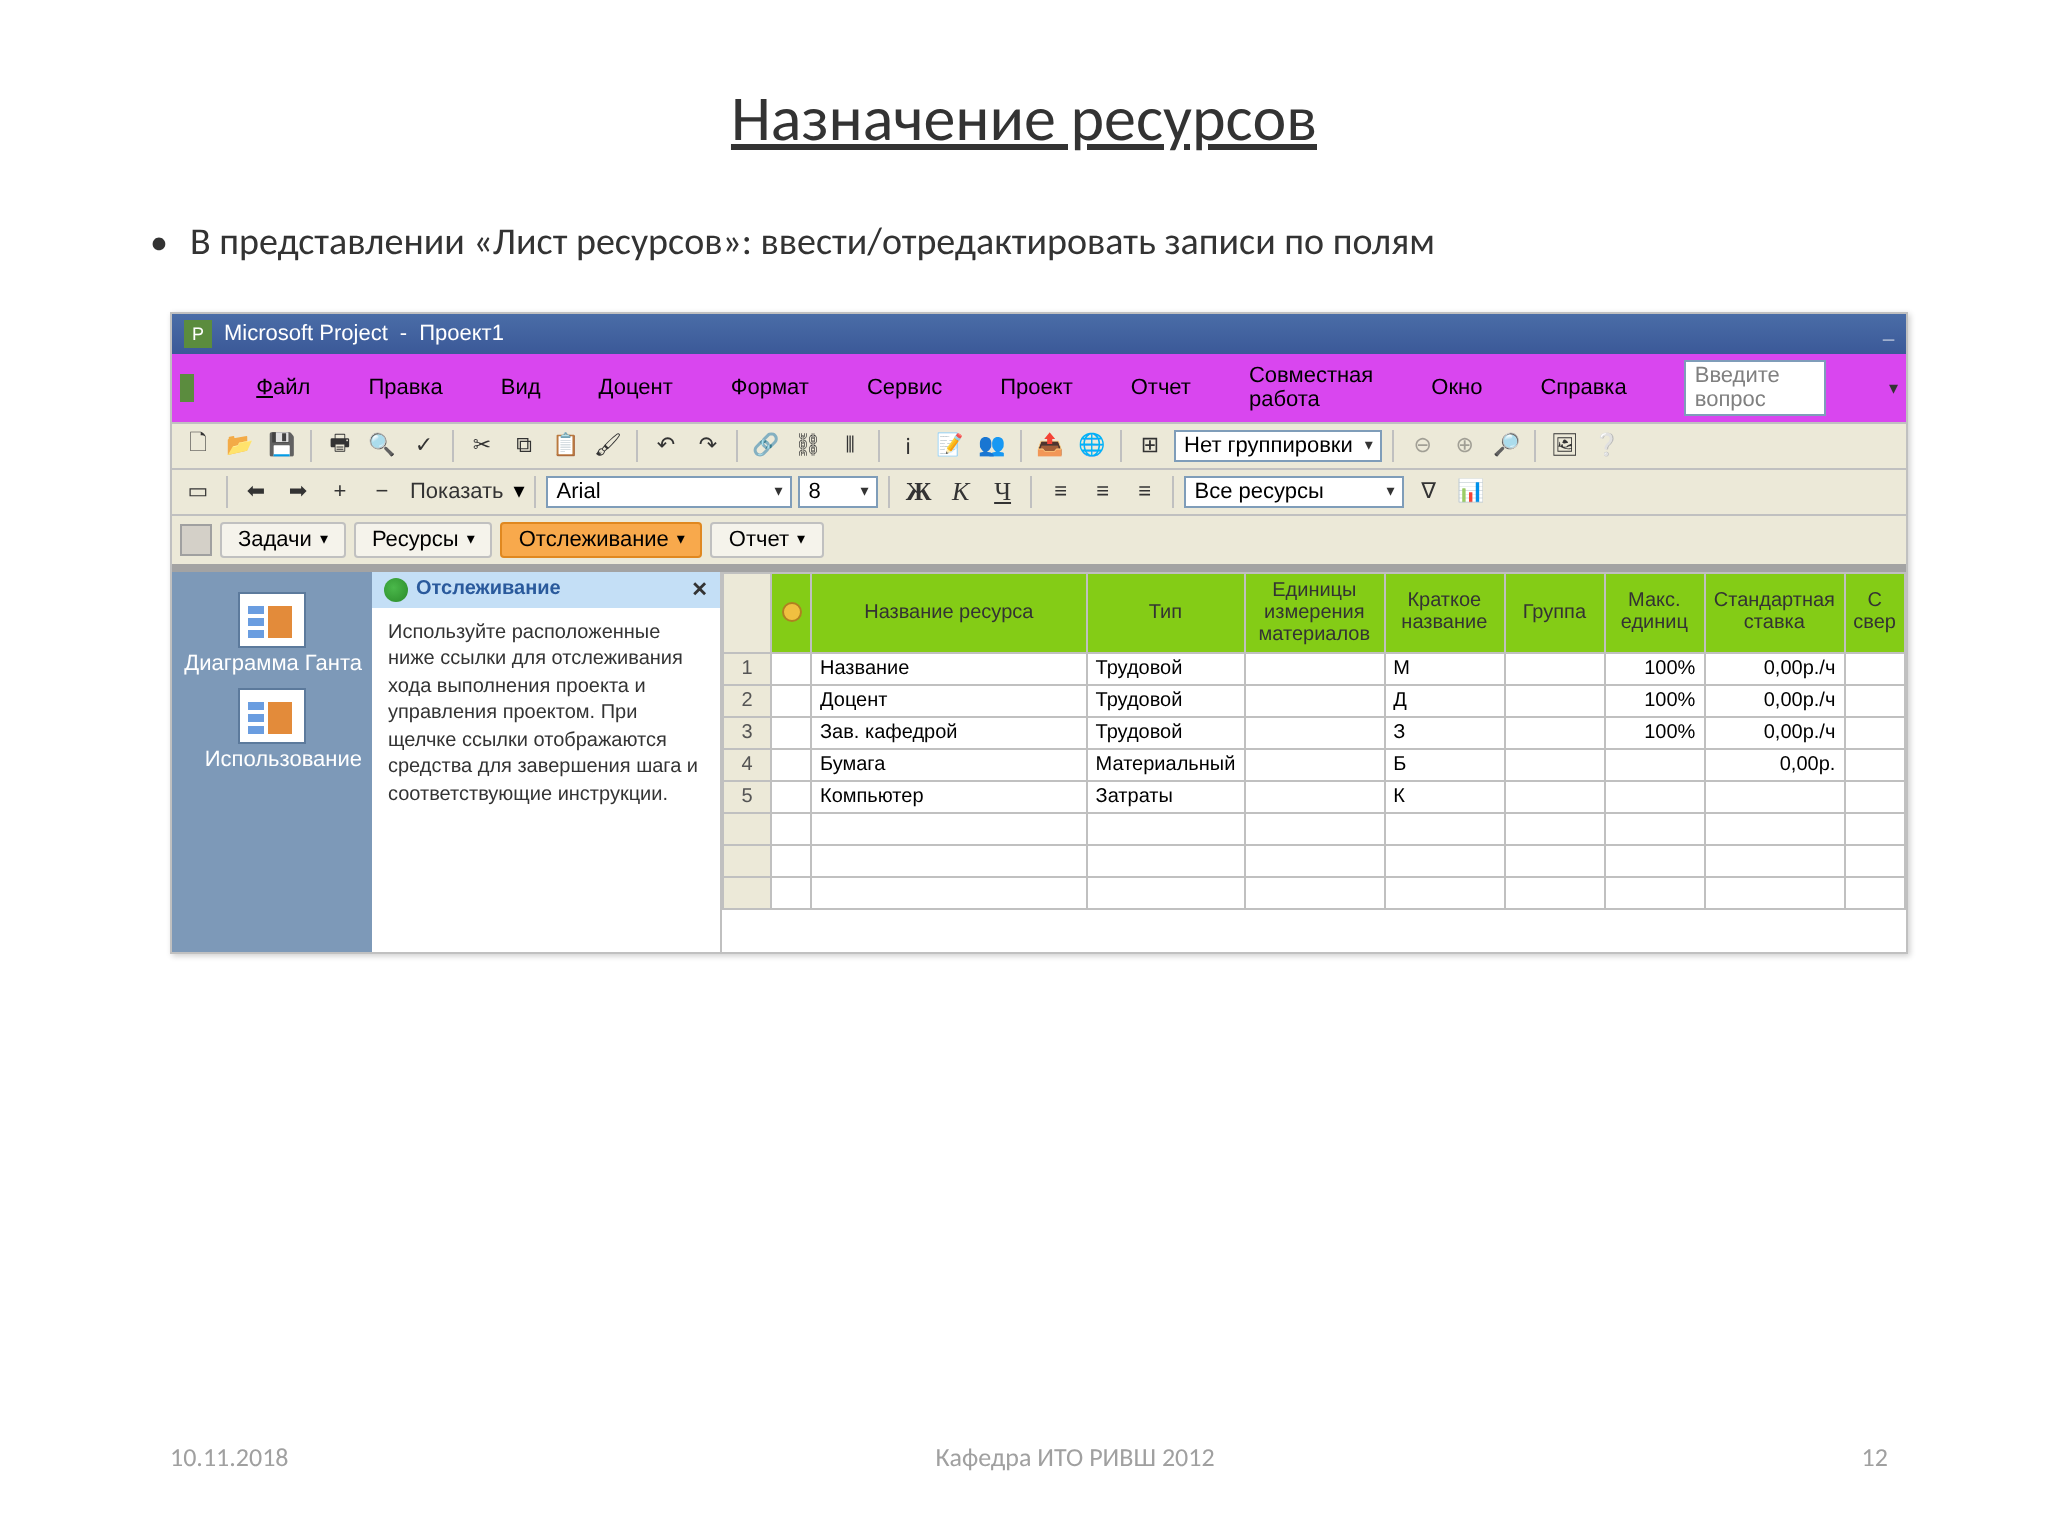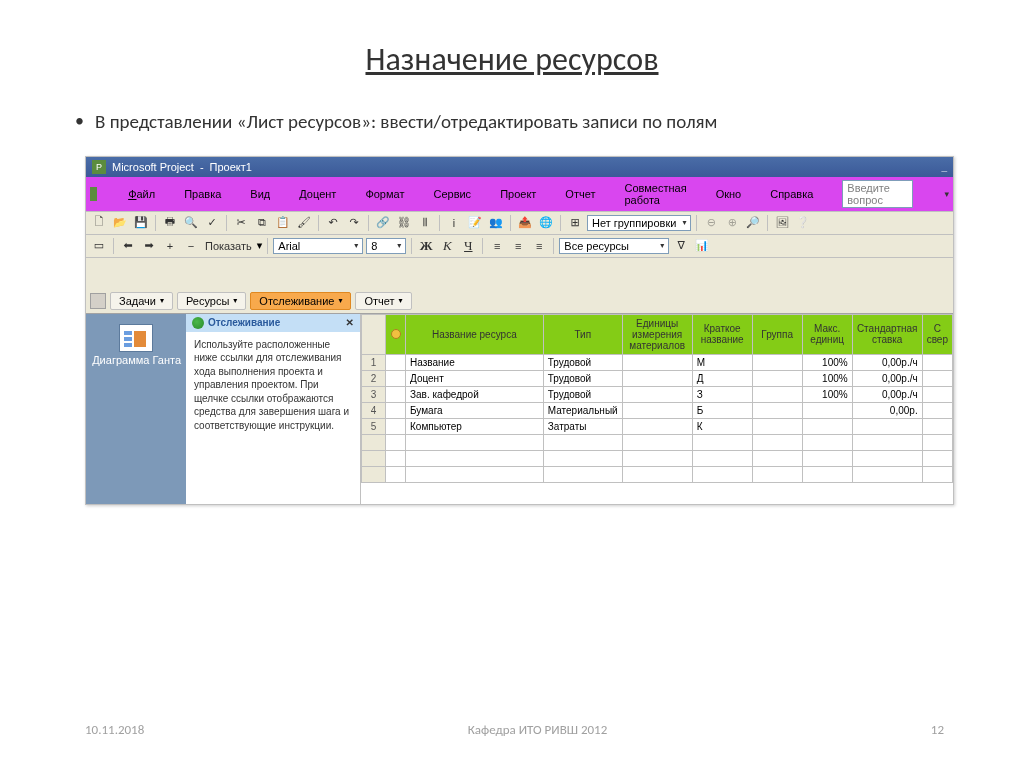--- a/index.html
+++ b/index.html
@@ -126,22 +126,21 @@
   .bold { font-weight: bold; font-family: "Times New Roman", serif; font-size: 13px; }
   .ital { font-style: italic; font-family: "Times New Roman", serif; font-size: 13px; }
   .ul { text-decoration: underline; font-family: "Times New Roman", serif; font-size: 13px; }
 
   .navbar {
     background: #ece9d8;
     padding: 3px 4px;
     display: flex;
     gap: 4px;
     align-items: center;
-    border-bottom: 1px solid #a3a3a3;
-    margin-top: 31px;
+    border-bottom: 4px solid #a3a3a3;
   }
   .nbtn {
     padding: 2px 8px;
     border: 1px solid #c0c0c0;
     background: #f5f3eb;
     display: inline-flex;
     align-items: center;
     gap: 4px;
     border-radius: 2px;
     cursor: pointer;
@@ -363,21 +362,21 @@
   <div class="toolbar">
     <span class="tbtn">▭</span>
     <span class="tsep"></span>
     <span class="tbtn">⬅</span>
     <span class="tbtn">➡</span>
     <span class="tbtn">+</span>
     <span class="tbtn">−</span>
     <span class="ttext">Показать</span>
       <span class="carr">▾</span>
     <span class="tsep"></span>
-    <span class="combo" style="width:90px">
+    <span class="combo" style="width:123px">
         <span>Arial</span>
         <span class="carr" style="margin-left:auto">▾</span>
       </span>
     <span class="combo" style="width:40px">
         <span>8</span>
         <span class="carr" style="margin-left:auto">▾</span>
       </span>
     <span class="tsep"></span>
     <span class="tbtn bold">Ж</span>
     <span class="tbtn ital">К</span>
@@ -413,20 +412,24 @@
         <span>Отчет</span>
         <span class="carr">▾</span>
       </span>
   </div>
 
   <div class="content">
     <div class="sidebar">
       <div class="sitem">
         <div class="sicon"></div>
         <div>Диаграмма Ганта</div>
+      </div>
+      <div class="sitem">
+        <div class="sicon"></div>
+        <div>Использование</div>
       </div>
     </div>
 
     <div class="guidance">
       <div class="ghdr">
         <span class="gicon"></span>
         <span>Отслеживание</span>
         <span class="gclose">✕</span>
       </div>
       <div class="gbody">Используйте расположенные ниже ссылки для отслеживания хода выполнения проекта и управления проектом. При щелчке ссылки отображаются средства для завершения шага и соответствующие инструкции.</div>

